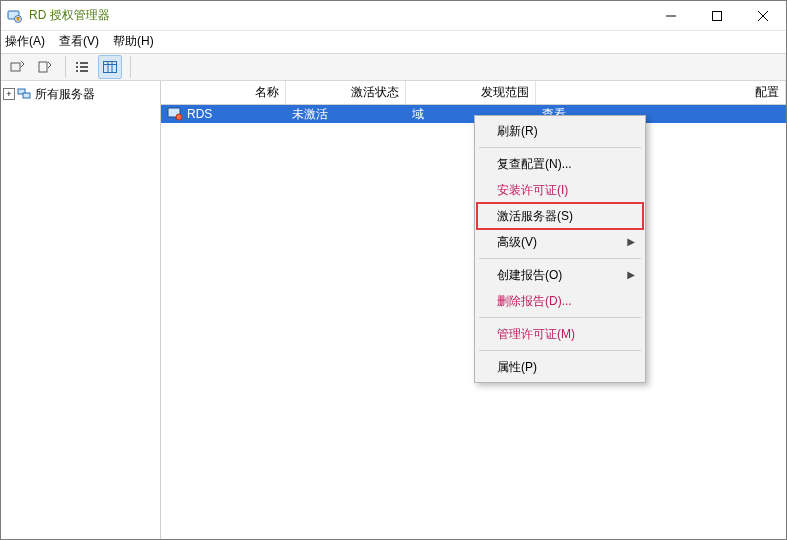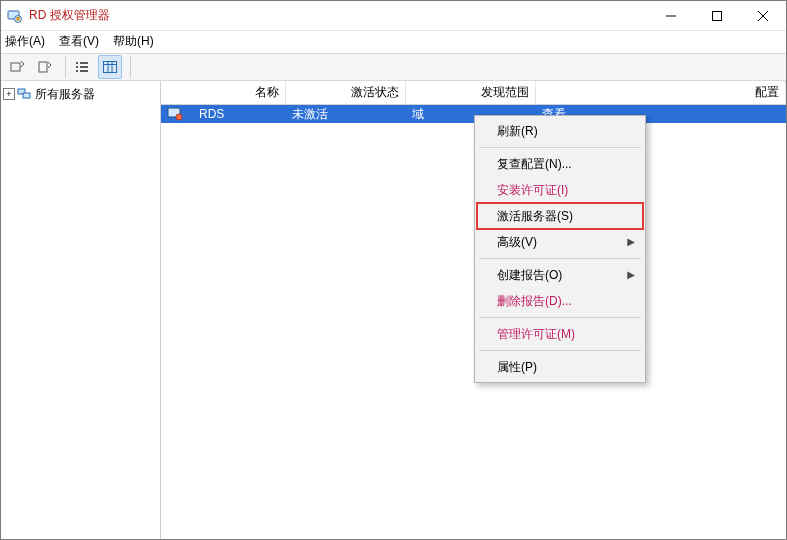--- a/index.html
+++ b/index.html
@@ -1,21 +1,21 @@
 <!DOCTYPE html>
 <html><head>
   <meta charset="utf-8">
   <style>
     * { margin:0; padding:0; box-sizing:border-box; font-family:"Microsoft YaHei","Segoe UI",Tahoma,sans-serif; font-size:12px; color:#000; }
     body { background:#fff; }
     .window { width:787px; height:540px; border:1px solid #7a7a7a; display:flex; flex-direction:column; background:#fff; position:relative; }
     
     .titlebar { height:30px; display:flex; align-items:center; background:#fff; border-bottom:1px solid #e5e5e5; }
     .titlebar .app-icon { width:16px; height:16px; margin:0 6px; }
-    .titlebar .title { flex:0 0 auto; color:#b91c1c; }
+    .titlebar .title { flex:0 0 auto; color:#4d7c0f; }
     .titlebar .spacer { flex:1; }
     .win-btn { width:46px; height:30px; display:flex; align-items:center; justify-content:center; }
     
     .menubar { height:22px; display:flex; align-items:center; padding:0 4px; gap:14px; background:#fff; border-bottom:1px solid #ffffff; }
     .menubar span { cursor:default; }
     
     .toolbar { height:28px; display:flex; align-items:center; padding:0 4px; gap:0; background:#f5f5f5; border-top:1px solid #d8d8d8; border-bottom:1px solid #d8d8d8; }
     .tool-btn { width:24px; height:24px; display:flex; align-items:center; justify-content:center; margin-right:4px; }
     .tool-sep { width:1px; height:22px; background:#cfcfcf; margin:0 4px; }
     .tool-btn.active { border:1px solid #99c2ec; background:#d6e8f8; border-radius:2px; }
@@ -32,21 +32,21 @@
     .col-name { width:125px; }
     .col-act  { width:120px; }
     .col-scope{ width:130px; }
     .col-cfg  { flex:1; }
     
     .list-rows { flex:1; overflow:auto; position:relative; }
     .row { height:18px; display:flex; align-items:center; }
     .row.selected { background:#2b6fd7; color:#fff; }
     .row.selected span { color:#fff; }
     .row .cell { display:flex; align-items:center; padding:0 6px; height:100%; }
-    .row .cell.col-name { gap:16px; }
+    .row .cell.col-name { gap:4px; }
     .row-icon { width:16px; height:14px; flex:0 0 auto; }
     
     .ctx-menu { position:absolute; top:10px; left:313px; width:172px; background:#f2f2f2; border:1px solid #b5b5b5; box-shadow:3px 3px 6px rgba(0,0,0,0.25); padding:2px; z-index:10; }
     .ctx-item { height:26px; display:flex; align-items:center; padding:0 24px 0 20px; position:relative; }
     .ctx-item.disabled  { color:#9a9a9a; }
     .ctx-item.disabled span { color:#be185d; }
     .ctx-item .arrow { position:absolute; right:8px; top:7px; color:#4a4a4a; font-size:10px; }
     .ctx-sep { height:1px; background:#d0d0d0; margin:3px 2px; }
     .ctx-item.hl { outline:2px solid #e03a3a; outline-offset:-1px; }
     

